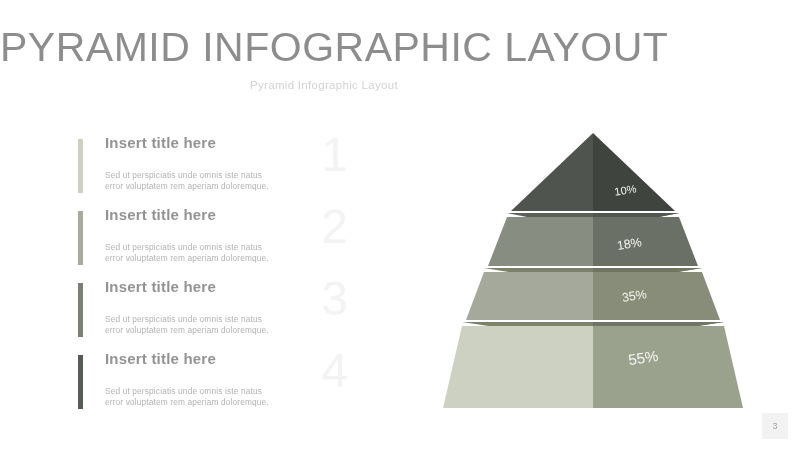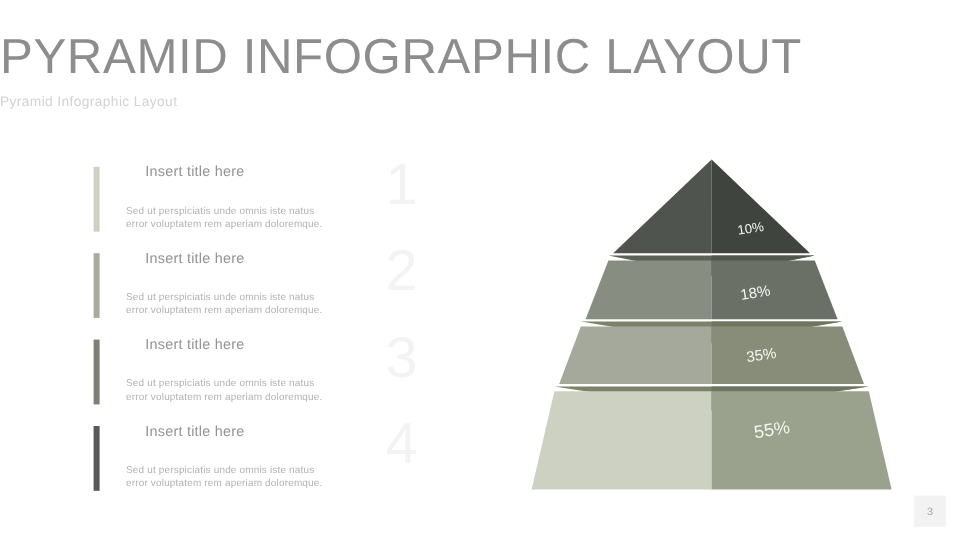--- a/index.html
+++ b/index.html
@@ -19,21 +19,21 @@
     background: #ffffff;
     overflow: hidden;
   }
 
   
   #header {
     position: absolute;
     left: 0;
     top: 24px;
     width: 648px;
-    text-align: left;
+    text-align: center;
   }
   #slide-title {
     font-size: 41px;
     line-height: 46px;
     letter-spacing: 0.5px;
     font-weight: 400;
     color: #8d8d8d;
     white-space: nowrap;
   }
   #slide-subtitle {
@@ -60,28 +60,27 @@
   }
   .item-bar {
     position: absolute;
     left: 0;
     top: 3px;
     width: 5px;
     height: 54px;
     border-radius: 0;
   }
   .item-title {
-    font-size: 12px;
+    font-size: 15px;
     line-height: 14px;
     color: #939393;
-    font-weight: 400;
+    font-weight: 700;
     letter-spacing: 0.2px;
     position: relative;
     z-index: 2;
-    margin-left: 16px;
   }
   .item-desc {
     margin-top: 20px;
     font-size: 8.3px;
     line-height: 10.6px;
     color: #b2b2b2;
     letter-spacing: 0.15px;
     position: relative;
     z-index: 2;
     width: 205px;

